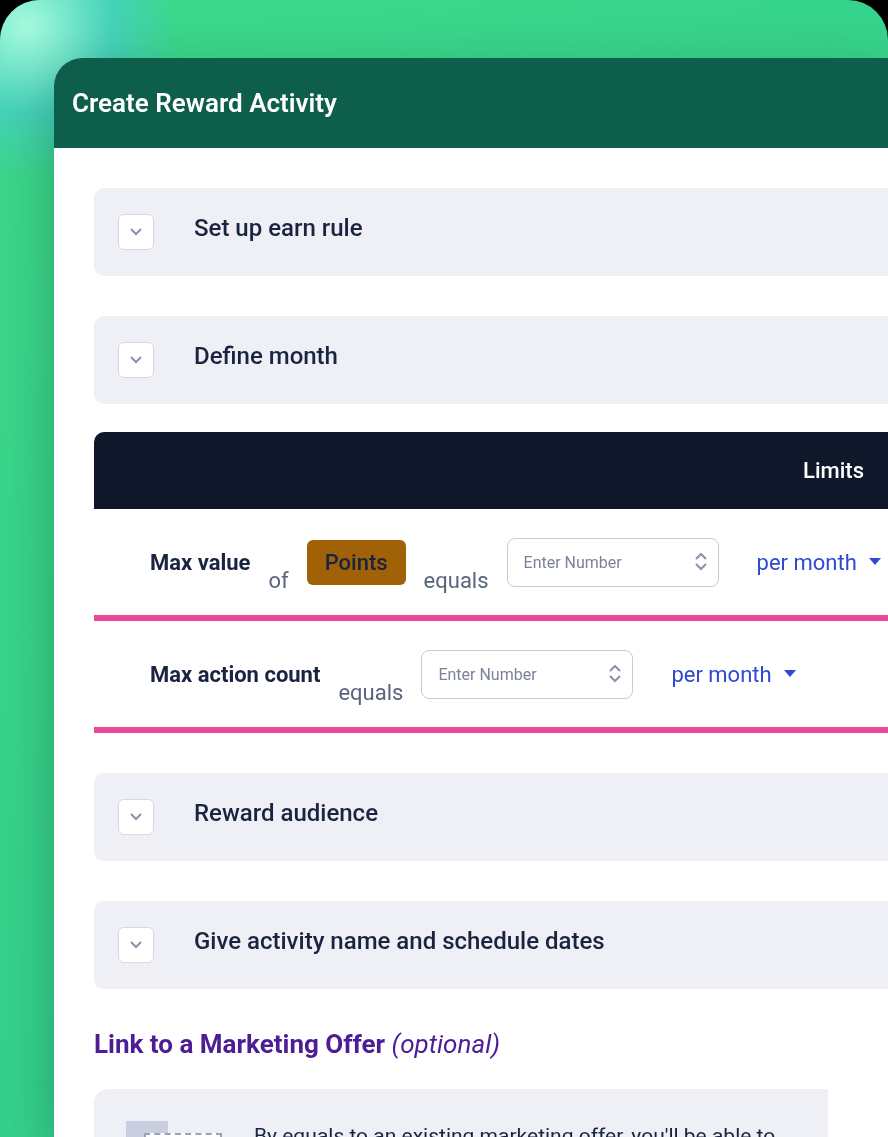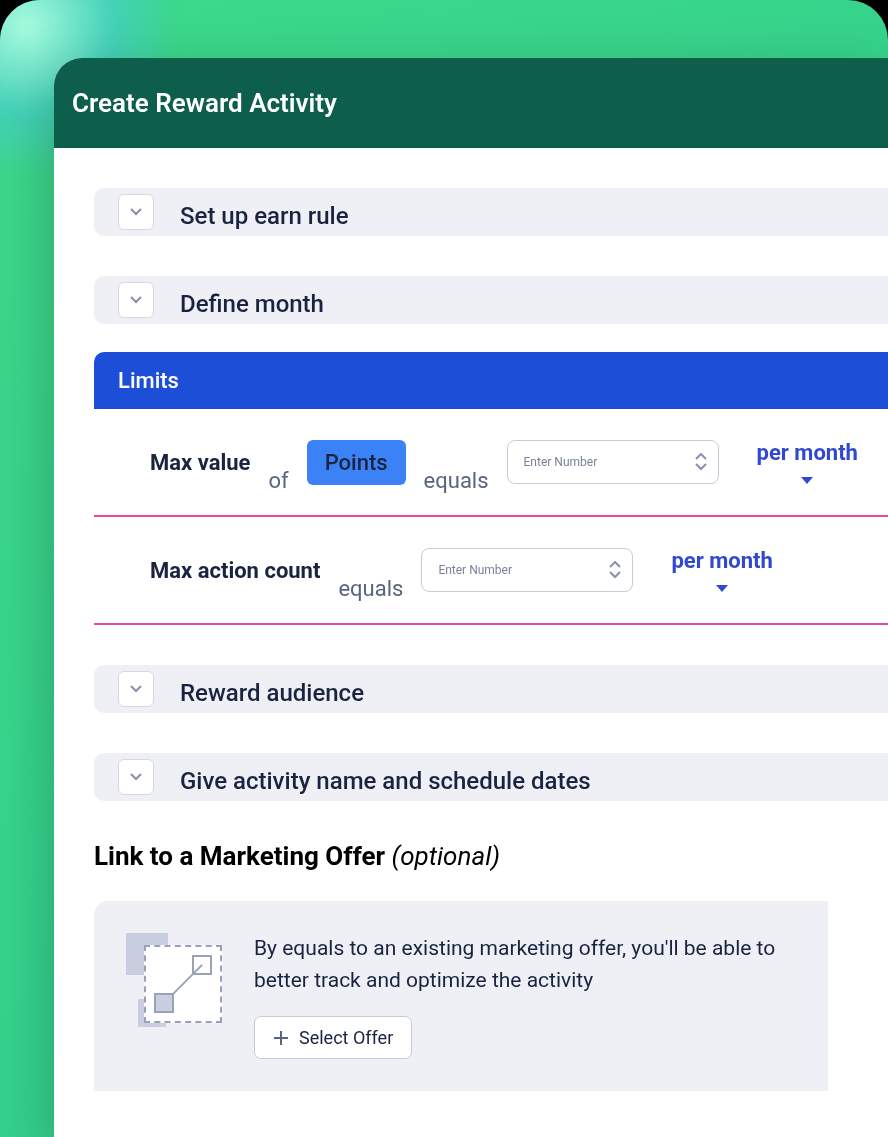--- a/index.html
+++ b/index.html
@@ -39,101 +39,101 @@
     padding: 30px 18px;
     font-size: 26px;
     font-weight: 600;
   }
   .content {
     padding: 40px 0 0 40px;
   }
   .acc-item {
     background: #eef0f6;
     border-radius: 10px 0 0 10px;
-    padding: 6px 24px;
-    display: flex;
-    align-items: flex-end;
-    gap: 26px;
+    padding: 26px 24px;
+    display: flex;
+    align-items: flex-start;
+    gap: 40px;
     margin-bottom: 40px;
   }
   .acc-toggle {
     width: 36px; height: 36px;
     background: #fff;
     border: 1px solid #d6d9e2;
     border-radius: 6px;
     display: flex;
     align-items: center;
     justify-content: center;
     cursor: pointer;
   }
   .acc-title {
     font-size: 24px;
     color: #1a2340;
     font-weight: 500;
   }
   .limits-group { margin-bottom: 40px; }
   .limits-header {
-    background: #1d4ed8;
+    background: #0f172a;
     color: #fff;
-    padding: 16px 24px;
+    padding: 26px 24px;
     font-size: 22px;
     font-weight: 500;
     border-radius: 10px 0 0 0;
+    text-align: right;
   }
   .limit-row {
     display: flex;
     align-items: center;
     gap: 18px;
     padding: 22px 0 22px 56px;
-    border-bottom: 2px solid #ec4899;
+    border-bottom: 6px solid #ec4899;
     font-size: 22px;
     color: #1a2340;
   }
   .limit-label { font-weight: 700; }
   .limit-of { color: #5a647f; font-weight: 400; margin-top: 37px; }
   .chip {
-    background: #3b82f6;
+    background: #a16207;
     padding: 10px 18px;
     border-radius: 6px;
     font-weight: 500;
     color: #1a2340;
   }
   .num-input {
     border: 1.5px solid #c7cbd8;
     border-radius: 8px;
     padding: 14px 46px 14px 16px;
-    font-size: 12px;
+    font-size: 16px;
     color: #7b829a;
     width: 212px;
     position: relative;
     background: #fff;
   }
   .num-input-wrap { position: relative; }
   .stepper {
     position: absolute;
     right: 12px; top: 50%;
     transform: translateY(-50%);
     display: flex;
     flex-direction: column;
     gap: 2px;
   }
   .period {
     color: #3148d3;
-    font-weight: 700;
+    font-weight: 400;
     display: flex;
     align-items: center;
     gap: 12px;
     cursor: pointer;
     margin-left: 20px;
-    flex-direction: column;
   }
   .section-title {
     font-size: 26px;
     font-weight: 700;
-    color: #000000;
+    color: #4c1d95;
     margin: 20px 0 30px 0;
   }
   .section-title em { font-weight: 400; font-style: italic; }
   .offer-box {
     background: #eef0f6;
     border-radius: 14px 0 0 0;
     padding: 32px;
     display: flex;
     gap: 32px;
     align-items: flex-start;

